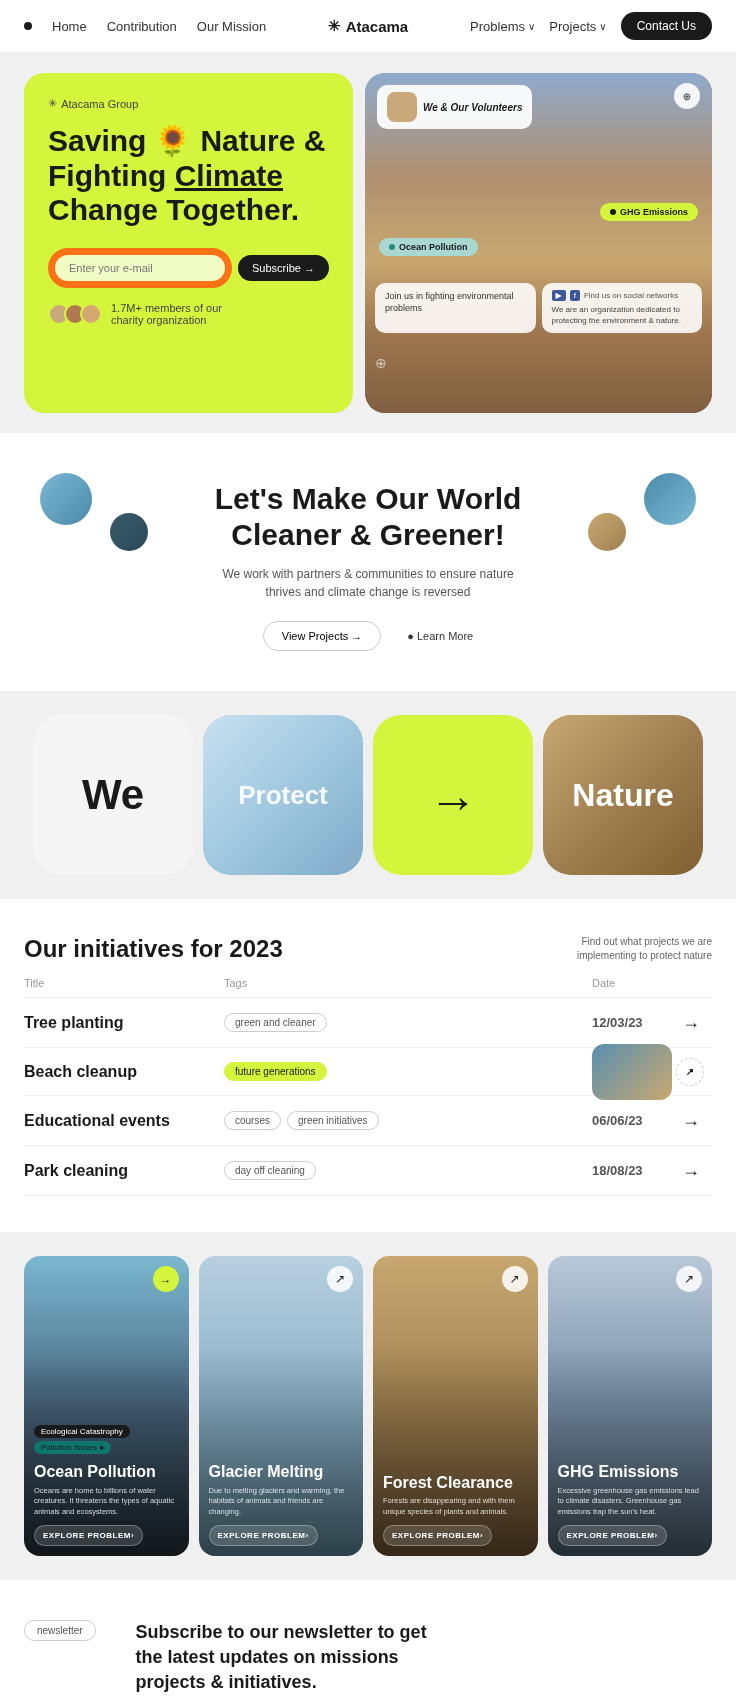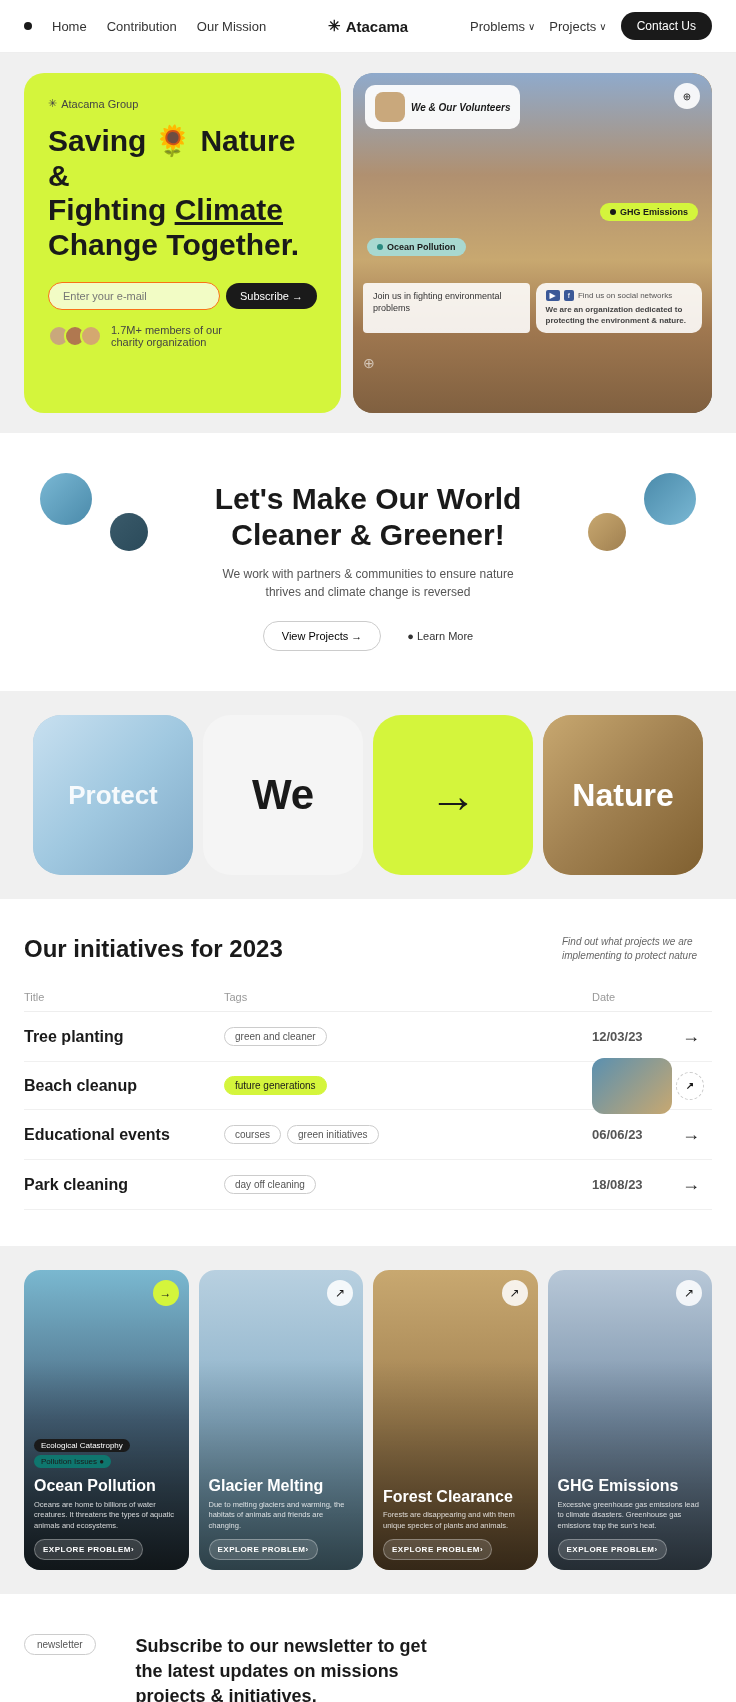--- a/index.html
+++ b/index.html
@@ -15,21 +15,21 @@
     .nav-contact-btn { background: #1a1a1a; color: #fff; border: none; border-radius: 20px; padding: 7px 16px; font-size: 12px; cursor: pointer; }
     .nav-problems { font-size: 13px; color: #333; cursor: pointer; display: flex; align-items: center; gap: 3px; }
 
     
     .hero-section { display: flex; gap: 12px; padding: 20px 24px; background: #f0f0f0; }
     .hero-left { background: #d4f53c; border-radius: 20px; padding: 24px; flex: 0 0 300px; min-height: 340px; display: flex; flex-direction: column; justify-content: space-between; }
     .hero-brand-label { font-size: 11px; color: #444; display: flex; align-items: center; gap: 4px; margin-bottom: 14px; }
     .hero-title { font-size: 30px; font-weight: 800; line-height: 1.15; margin-bottom: 20px; }
     .hero-title u { text-decoration: underline; }
     .hero-email-row { display: flex; align-items: center; gap: 6px; margin-bottom: 14px; }
-    .hero-email-input { border: 1px solid #f97316; border-radius: 20px; padding: 7px 14px; font-size: 11px; background: rgba(255,255,255,0.7); flex: 1; }
+    .hero-email-input { border: 7px solid #f97316; border-radius: 20px; padding: 7px 14px; font-size: 11px; background: rgba(255,255,255,0.7); flex: 1; }
     .hero-subscribe-btn { background: #1a1a1a; color: #fff; border: none; border-radius: 20px; padding: 7px 14px; font-size: 11px; cursor: pointer; white-space: nowrap; }
     .hero-members { display: flex; align-items: center; gap: 7px; font-size: 11px; color: #444; }
     .member-avatars { display: flex; }
     .member-avatar { width: 22px; height: 22px; border-radius: 50%; background: #aaa; border: 2px solid #d4f53c; margin-right: -6px; overflow: hidden; }
     .member-avatar:nth-child(1) { background: #c9a87c; }
     .member-avatar:nth-child(2) { background: #b07850; }
     .member-avatar:nth-child(3) { background: #d4a870; }
 
     .hero-right { flex: 1; border-radius: 20px; overflow: hidden; position: relative; background: linear-gradient(135deg, #8faacc 0%, #c8a87a 40%, #a8906a 70%, #8a7055 100%); min-height: 340px; }
     .hero-right-overlay { position: absolute; inset: 0; background: linear-gradient(180deg, rgba(0,0,0,0.1) 0%, rgba(0,0,0,0.3) 100%); }
@@ -58,23 +58,23 @@
     .protect-row { display: flex; gap: 10px; align-items: center; justify-content: center; }
     .protect-card { border-radius: 28px; display: flex; align-items: center; justify-content: center; flex: 0 0 160px; height: 160px; }
     .protect-we { background: #f5f5f5; font-size: 42px; font-weight: 900; }
     .protect-img { background: linear-gradient(135deg, #a8c8d8, #7aa8c0); position: relative; overflow: hidden; }
     .protect-img-glacier { background: linear-gradient(135deg, #b8d0e0, #8ab8d0); }
     .protect-arrow { background: #d4f53c; font-size: 42px; font-weight: 300; }
     .protect-nature { background: linear-gradient(135deg, #c8a870, #a08050); color: #fff; font-size: 36px; font-weight: 900; position: relative; overflow: hidden; }
 
     
     .initiatives-section { background: #fff; padding: 36px 24px; }
-    .initiatives-header { display: flex; justify-content: space-between; align-items: flex-start; margin-bottom: 20px; }
+    .initiatives-header { display: flex; justify-content: space-between; align-items: flex-start; margin-bottom: 6px; }
     .initiatives-title { font-size: 24px; font-weight: 800; }
-    .initiatives-desc { font-size: 10px; color: #666; max-width: 150px; line-height: 1.4; font-style: italic; }
+    .initiatives-desc { font-size: 10px; color: #666; text-align: right; max-width: 150px; line-height: 1.4; }
     .table-headers { display: flex; padding: 8px 0; border-bottom: 1px solid #eee; font-size: 11px; color: #999; gap: 0; justify-content: space-between; }
     .col-title { flex: 0 0 200px; }
     .col-tags { flex: 1; }
     .col-date { flex: 0 0 90px; margin-left: 15px; }
     .col-action { flex: 0 0 30px; }
     .table-row { display: flex; align-items: center; padding: 14px 0; border-bottom: 1px solid #f0f0f0; font-size: 14px; font-weight: 600; position: relative; }
     .table-row-title { flex: 0 0 200px; font-size: 16px; }
     .table-row-tags { flex: 1; display: flex; gap: 6px; flex-wrap: wrap; }
     .table-row-date { flex: 0 0 90px; font-size: 13px; color: #555; }
     .table-row-action { flex: 0 0 30px; font-size: 18px; cursor: pointer; }
@@ -174,30 +174,30 @@
     <div style="position:absolute;top:10px;right:12px;background:rgba(255,255,255,0.9);border-radius:50%;width:26px;height:26px;display:flex;align-items:center;justify-content:center;font-size:10px;">⊕</div>
     <div class="hero-tag hero-tag-ghg">
       <span class="hero-tag-dot" style="background:#1a1a1a;"></span>
       <span>GHG Emissions</span>
     </div>
     <div class="hero-tag hero-tag-ocean">
       <span class="hero-tag-dot" style="background:#2a8a80;"></span>
       <span>Ocean Pollution</span>
     </div>
     <div style="position:absolute;bottom:80px;left:0;right:0;display:flex;gap:6px;padding:0 10px;">
-      <div style="background:rgba(255,255,255,0.88);border-radius:4px;padding:7px 10px;font-size:9px;flex:1;">
+      <div style="background:rgba(255,255,255,0.88);border-radius:10px;padding:7px 10px;font-size:9px;flex:1;">
         <div style="font-size:9px;color:#333;line-height:1.4;">Join us in fighting environmental problems</div>
       </div>
       <div style="background:rgba(255,255,255,0.88);border-radius:10px;padding:7px 10px;font-size:9px;flex:1;">
         <div style="display:flex;align-items:center;gap:4px;margin-bottom:3px;">
           <span style="font-size:8px;background:#3b5998;color:#fff;padding:1px 4px;border-radius:2px;">▶</span>
           <span style="font-size:8px;background:#3b5998;color:#fff;padding:1px 4px;border-radius:2px;">f</span>
           <span style="font-size:8px;color:#555;">Find us on social networks</span>
         </div>
-        <div style="font-size:8px;color:#444;line-height:1.4;font-weight:bold;">We are an organization dedicated to protecting the environment &amp; nature.</div>
+        <div style="font-size:8px;color:#444;line-height:1.4;">We are an organization dedicated to protecting the environment &amp; nature.</div>
       </div>
     </div>
     <div style="position:absolute;bottom:42px;left:10px;font-size:14px;color:rgba(255,255,255,0.6);">⊕</div>
   </div>
 </section>
 
 <section class="section-cleaner">
   <div class="floating-img float-1"></div>
   <div class="floating-img float-2"></div>
   <div class="floating-img float-3"></div>
@@ -205,26 +205,26 @@
   <h2 class="section-cleaner-title">Let's Make Our World Cleaner &amp; Greener!</h2>
   <p class="section-cleaner-desc">We work with partners &amp; communities to ensure nature thrives and climate change is reversed</p>
   <div class="section-cleaner-btns">
     <button class="btn-view-projects">View Projects →</button>
     <span class="btn-learn-more">● Learn More</span>
   </div>
 </section>
 
 <section class="protect-section">
   <div class="protect-row">
+    <div class="protect-card protect-we">
+      <span style="font-size:42px;font-weight:900;color:#1a1a1a;">We</span>
+    </div>
     <div class="protect-card protect-img protect-img-glacier">
       <div style="position:absolute;inset:0;background:linear-gradient(135deg,#c8e0f0,#a0c8e0,#80aac8);border-radius:28px;"></div>
       <span style="position:relative;z-index:2;font-size:26px;font-weight:900;color:rgba(255,255,255,0.9);">Protect</span>
-    </div>
-    <div class="protect-card protect-we">
-      <span style="font-size:42px;font-weight:900;color:#1a1a1a;">We</span>
     </div>
     <div class="protect-card protect-arrow">
       <span style="font-size:48px;font-weight:300;">→</span>
     </div>
     <div class="protect-card protect-nature">
       <div style="position:absolute;inset:0;background:linear-gradient(135deg,#c8a870,#a08050,#806030);border-radius:28px;"></div>
       <span style="position:relative;z-index:2;font-size:32px;font-weight:900;color:#fff;">Nature</span>
     </div>
   </div>
 </section>

